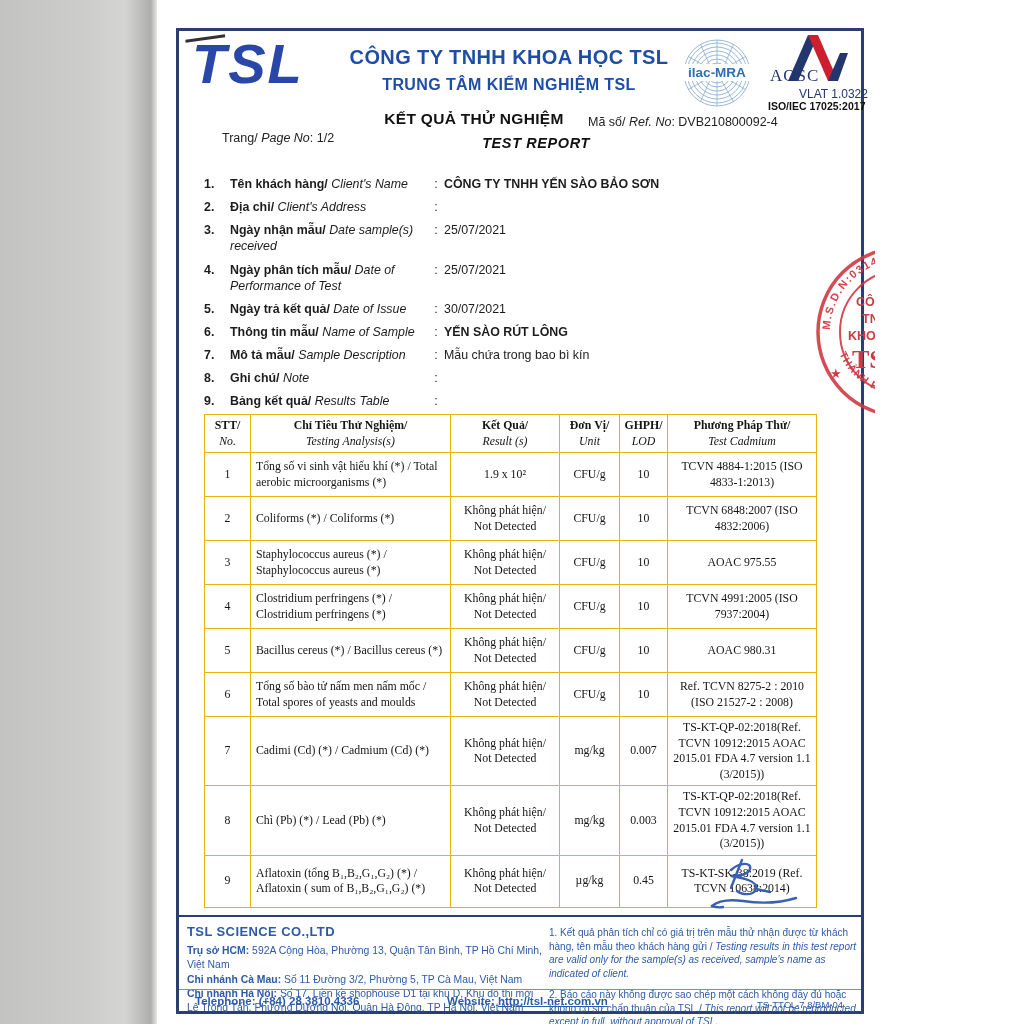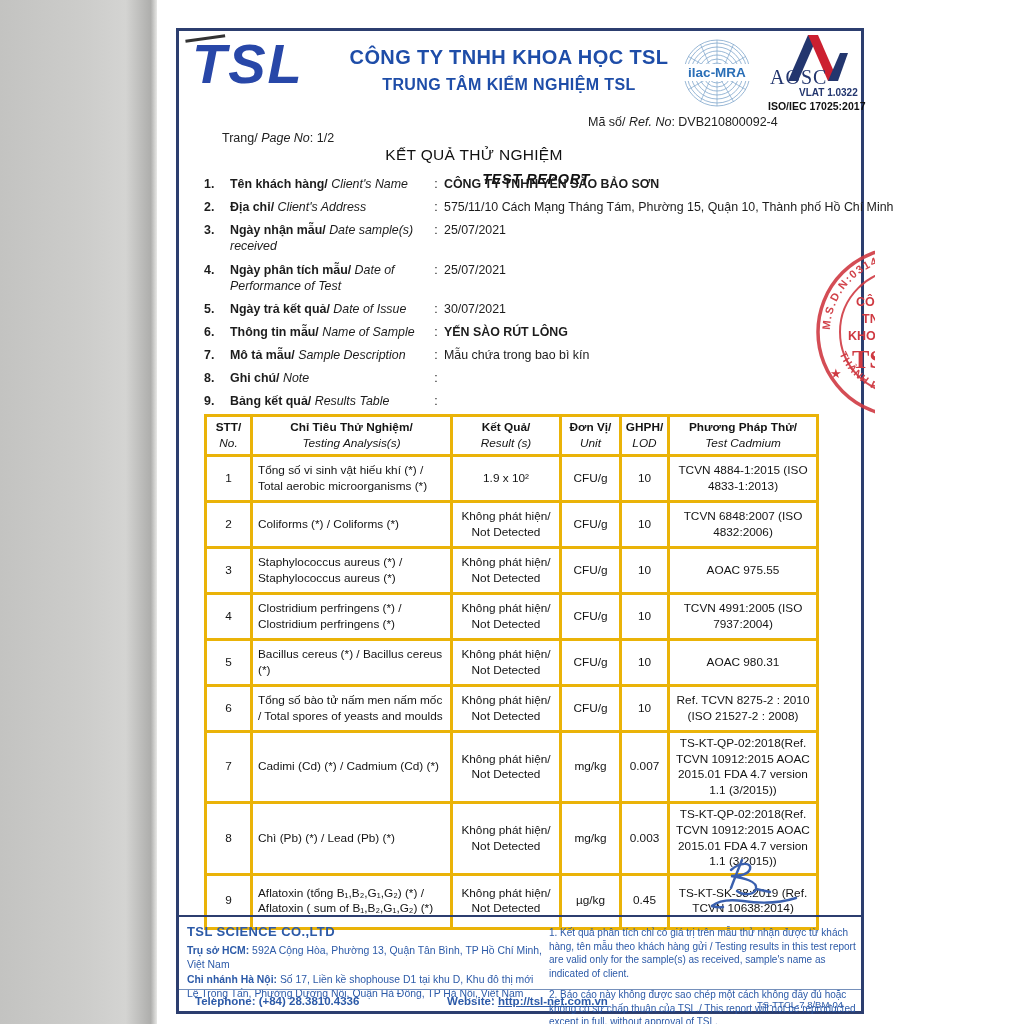--- a/index.html
+++ b/index.html
@@ -18,67 +18,67 @@
 
   
   .tsl-logo{position:absolute;left:192px;top:36px;font-size:56px;font-weight:bold;
     font-style:italic;color:#2847a8;letter-spacing:2px;line-height:1;}
   .company{position:absolute;left:338px;top:46px;width:342px;text-align:center;color:#1e4da8;}
   .company .c1{font-size:20px;font-weight:bold;letter-spacing:.4px;}
   .company .c2{font-size:16px;font-weight:bold;margin-top:7px;letter-spacing:.4px;}
   .ilac{position:absolute;left:680px;top:36px;}
   .aosc-mark{position:absolute;left:786px;top:31px;}
   .aosc-text{position:absolute;left:770px;top:66px;font-family:"Liberation Serif","DejaVu Serif",serif;
-    font-size:20px;color:#23366e;letter-spacing:1px;}
-  .vlat{position:absolute;left:799px;top:87px;font-size:10px;font-weight:bold;color:#23366e;}
+    font-size:17px;color:#23366e;letter-spacing:1px;}
+  .vlat{position:absolute;left:799px;top:87px;font-size:12px;font-weight:normal;color:#23366e;}
   .iso{position:absolute;left:768px;top:100px;font-size:10.5px;font-weight:bold;color:#111;}
 
   
   .page-no{position:absolute;left:222px;top:131px;font-size:12.5px;color:#222;}
   .heading{position:absolute;left:358px;top:110px;width:232px;text-align:center;color:#111;}
-  .heading .hv{font-size:15.5px;font-weight:normal;letter-spacing:.3px;margin-top:36px;}
+  .heading .hv{font-size:15.5px;font-weight:bold;letter-spacing:.3px;}
   .heading .he{font-size:14.5px;font-weight:bold;font-style:italic;margin-top:7px;letter-spacing:.6px;text-align:right;}
   .ref-no{position:absolute;left:588px;top:115px;font-size:12.5px;color:#222;}
   .it{font-style:italic;}
 
   
   .info{position:absolute;left:204px;top:176px;width:660px;font-size:12.4px;color:#1c1c1c;}
   .info-row{display:flex;margin-bottom:7px;line-height:1.3;}
   .info-num{width:26px;flex:none;font-weight:bold;}
   .info-label{width:198px;flex:none;}
   .info-label .lv{font-weight:bold;}
   .info-label .le{font-style:italic;margin-top:21px;}
   .info-colon{width:16px;flex:none;text-align:center;}
   .info-value{flex:1;white-space:nowrap;}
   .vbold{font-weight:bold;}
 
   
   table.results{position:absolute;left:204px;top:414px;width:612px;border-collapse:collapse;
     table-layout:fixed;font-size:11.8px;color:#141414;}
-  .results th,.results td{border:3px solid #eab308;padding:3px 3px;vertical-align:middle;line-height:1.32;}
+  .results th,.results td{border:1px solid #eab308;padding:3px 3px;vertical-align:middle;line-height:1.32;font-family:Liberation Serif, serif;}
   .results th{font-weight:normal;}
   .results th .vn{display:block;font-weight:bold;}
   .results th .en{display:block;font-style:italic;}
   .results td.c{text-align:center;}
   .results td.l{text-align:left;padding:3px 5px;}
   .results tr.h37 td{height:37px;}
   .results tr.h45 td{height:45px;}
 
   
   .sig{position:absolute;left:698px;top:854px;}
 
   
   .fline{position:absolute;left:179px;top:915px;width:682px;height:2px;background:#2c3e6f;}
   .fline2{position:absolute;left:179px;top:989px;width:682px;height:1px;background:#7590bb;}
   .fleft{position:absolute;left:187px;top:923px;width:358px;color:#2c5aa8;font-size:10.4px;line-height:1.38;}
   .fcompany{font-size:13px;font-weight:bold;letter-spacing:.4px;margin-bottom:3px;}
   .fleft .bl{font-weight:bold;}
   .fright{position:absolute;left:549px;top:926px;width:314px;color:#2c5aa8;font-size:10px;line-height:1.35;}
   .fnote{margin-bottom:8px;}
-  .fnote .ne{}
+  .fnote .ne{font-style:italic;}
   .fphone{position:absolute;left:187px;top:995px;font-size:11.5px;font-weight:bold;color:#2c5aa8;margin-left:8px;}
   .fweb{position:absolute;left:447px;top:995px;font-size:11.5px;font-weight:bold;color:#2c5aa8;}
   .fweb .url{text-decoration:underline;}
   .fcode{position:absolute;left:757px;top:999px;font-size:9.5px;color:#2c5aa8;}
 
   
   .stamp{position:absolute;left:812px;top:240px;width:63px;height:184px;overflow:hidden;}
   .stamp svg{display:block;}
 </style>
 </head>
@@ -142,21 +142,20 @@
   <div class="info-row">
     <span class="info-num">1.</span>
     <span class="info-label"><span class="lv">Tên khách hàng/</span><span class="le"> Client's Name</span></span>
     <span class="info-colon">:</span>
     <span class="info-value vbold">CÔNG TY TNHH YẾN SÀO BẢO SƠN</span>
   </div>
   <div class="info-row">
     <span class="info-num">2.</span>
     <span class="info-label"><span class="lv">Địa chỉ/</span><span class="le"> Client's Address</span></span>
     <span class="info-colon">:</span>
-    <span class="info-value">575/11/10 Cách Mạng Tháng Tám, Phường 15, Quận 10, Thành phố Hồ Chí Minh</span>
   </div>
   <div class="info-row">
     <span class="info-num">3.</span>
     <span class="info-label"><span class="lv">Ngày nhận mẫu/</span><span class="le"> Date sample(s) received</span></span>
     <span class="info-colon">:</span>
     <span class="info-value">25/07/2021</span>
   </div>
   <div class="info-row">
     <span class="info-num">4.</span>
     <span class="info-label"><span class="lv">Ngày phân tích mẫu/</span><span class="le"> Date of Performance of Test</span></span>
@@ -335,20 +334,21 @@
   <path d="M33,16 C42,8 54,8 52,15 C50,21 40,22 33,22 C45,24 60,27 58,35 C56,42 44,41 39,37"></path>
   <path d="M58,35 L72,38"></path>
   <path d="M14,52 C20,47 30,45 45,47 C65,50 82,49 98,44"></path>
   <path d="M14,52 C17,53 21,54 25,53"></path>
 </svg>
 
 <div class="fline"></div>
 <div class="fleft">
   <div class="fcompany">TSL SCIENCE CO.,LTD</div>
   <div><span class="bl">Trụ sở HCM:</span><span> 592A Cộng Hòa, Phường 13, Quận Tân Bình, TP Hồ Chí Minh, Việt Nam</span></div>
+  <div><span class="bl">Chi nhánh Cà Mau:</span><span> Số 11 Đường 3/2, Phường 5, TP Cà Mau, Việt Nam</span></div>
   <div><span class="bl">Chi nhánh Hà Nội:</span><span> Số 17, Liền kề shophouse D1 tại khu D, Khu đô thị mới Lê Trọng Tấn, Phường Dương Nội, Quận Hà Đông, TP Hà Nội, Việt Nam</span></div>
 </div>
 <div class="fright">
   <div class="fnote"><span>1. Kết quả phân tích chỉ có giá trị trên mẫu thử nhận được từ khách hàng, tên mẫu theo khách hàng gửi / </span><span class="ne">Testing results in this test report are valid only for the sample(s) as received, sample's name as indicated of client.</span></div>
   <div class="fnote"><span>2. Báo cáo này không được sao chép một cách không đầy đủ hoặc không có sự chấp thuận của TSL./ </span><span class="ne">This report will not be reproducted except in full, without approval of TSL.</span></div>
 </div>
 <div class="fline2"></div>
 <div class="fphone"><span>Telephone:</span><span> (+84) 28.3810.4336</span></div>
 <div class="fweb"><span>Website: </span><span class="url">http://tsl-net.com.vn</span></div>
 <div class="fcode">TS-TTCL-7.8/BM-04</div>

